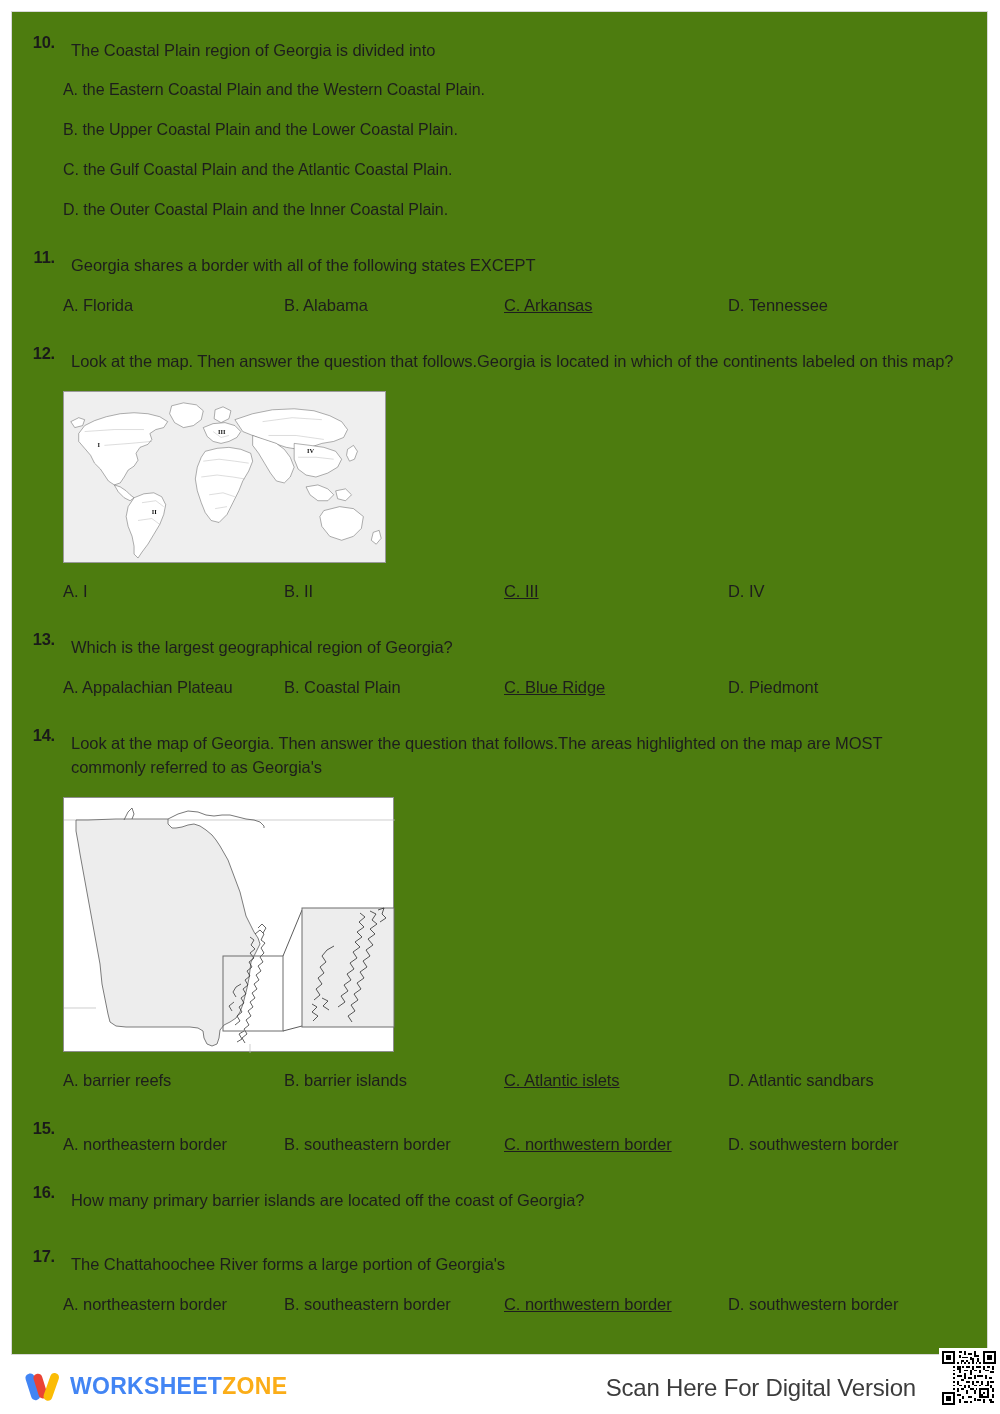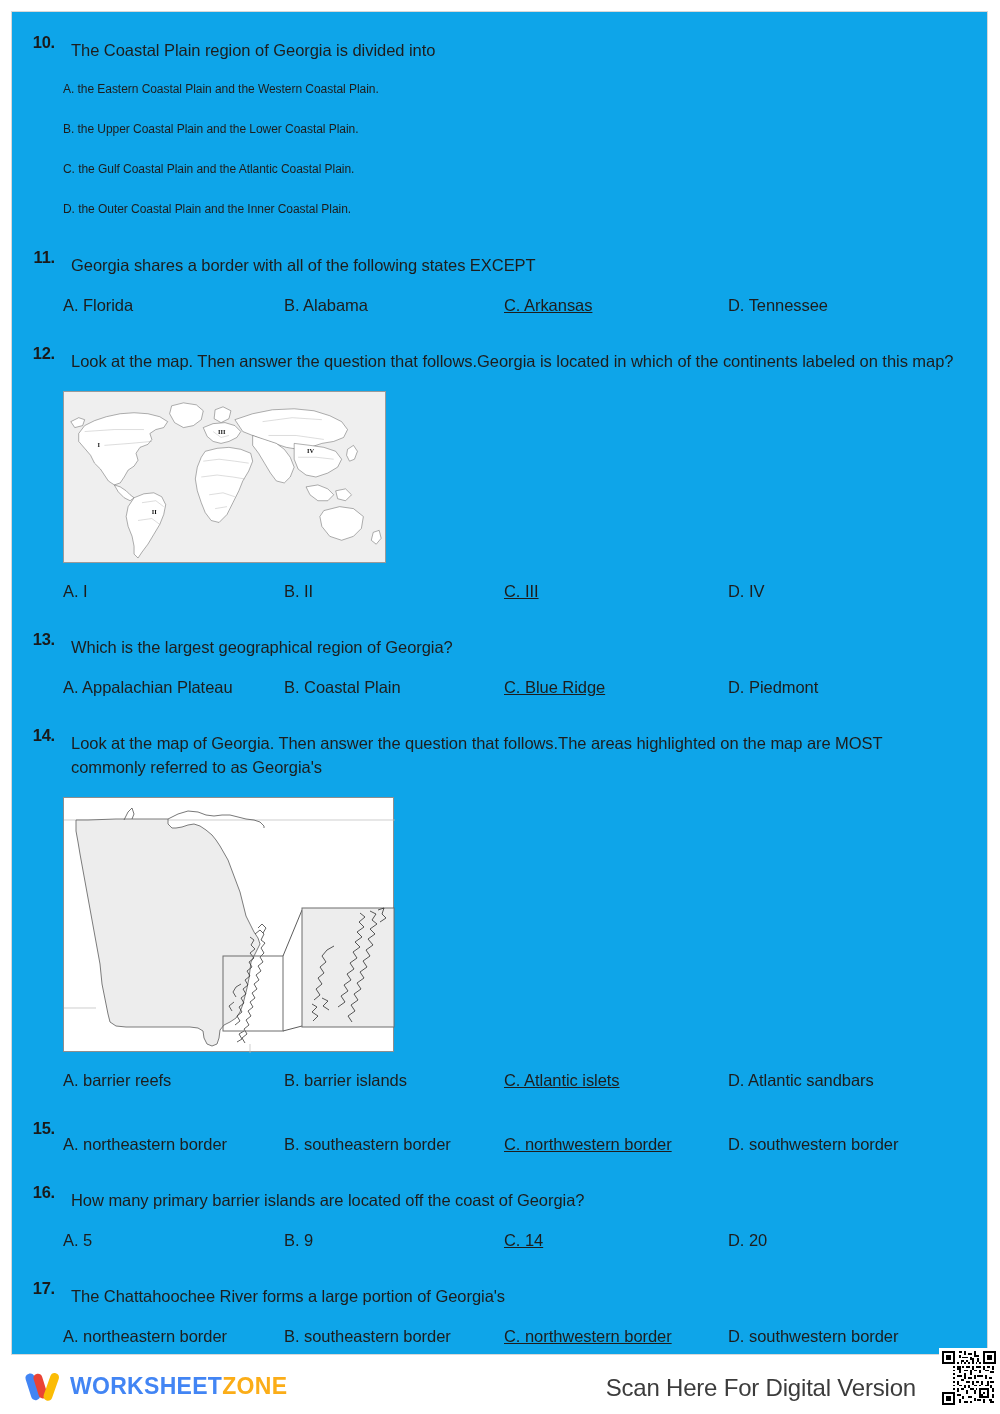--- a/index.html
+++ b/index.html
@@ -18,21 +18,21 @@
   }
 
   
   .sheet {
     position: absolute;
     left: 11px;
     top: 11px;
     width: 977px;
     height: 1344px;
     border: 1px solid #d8d8d8;
-    background: #0ea5e9;
+    background: #4d7c0f;
   }
 
   .sheet-inner {
     position: absolute;
     left: 0; top: 0; right: 0; bottom: 0;
     padding: 18px 20px 0 15px;
   }
 
   
   .q {
@@ -76,21 +76,21 @@
     white-space: nowrap;
   }
   .opts-row .opt.c1 { flex: 0 0 221px; }
   .opts-row .opt.c2 { flex: 0 0 220px; }
   .opts-row .opt.c3 { flex: 0 0 224px; text-decoration: underline; }
   .opts-row .opt.c4 { flex: 1 1 auto; }
 
   
   .opts-stack { margin-top: 16px; }
   .opts-stack .opt {
-    font-size: 12px;
+    font-size: 16px;
     color: #1d1d1d;
     line-height: 23px;
     margin-bottom: 17px;
     letter-spacing: -0.05px;
   }
   .opts-stack .opt:last-child { margin-bottom: 0; }
 
   .spacer-q { height: 24px; }
 
   
@@ -398,26 +398,20 @@
         </div>
       </div>
     </div>
 
     <div class="spacer-q"></div>
 
     <div class="q">
       <div class="q-num">16.</div>
       <div class="q-body">
         <p class="q-text">How many primary barrier islands are located off the coast of Georgia?</p>
-        <div class="opts-row">
-          <div class="opt c1">A. 5</div>
-          <div class="opt c2">B. 9</div>
-          <div class="opt c3">C. 14</div>
-          <div class="opt c4">D. 20</div>
-        </div>
       </div>
     </div>
 
     <div class="spacer-q"></div>
 
     <div class="q">
       <div class="q-num">17.</div>
       <div class="q-body">
         <p class="q-text">The Chattahoochee River forms a large portion of Georgia's</p>
         <div class="opts-row">

